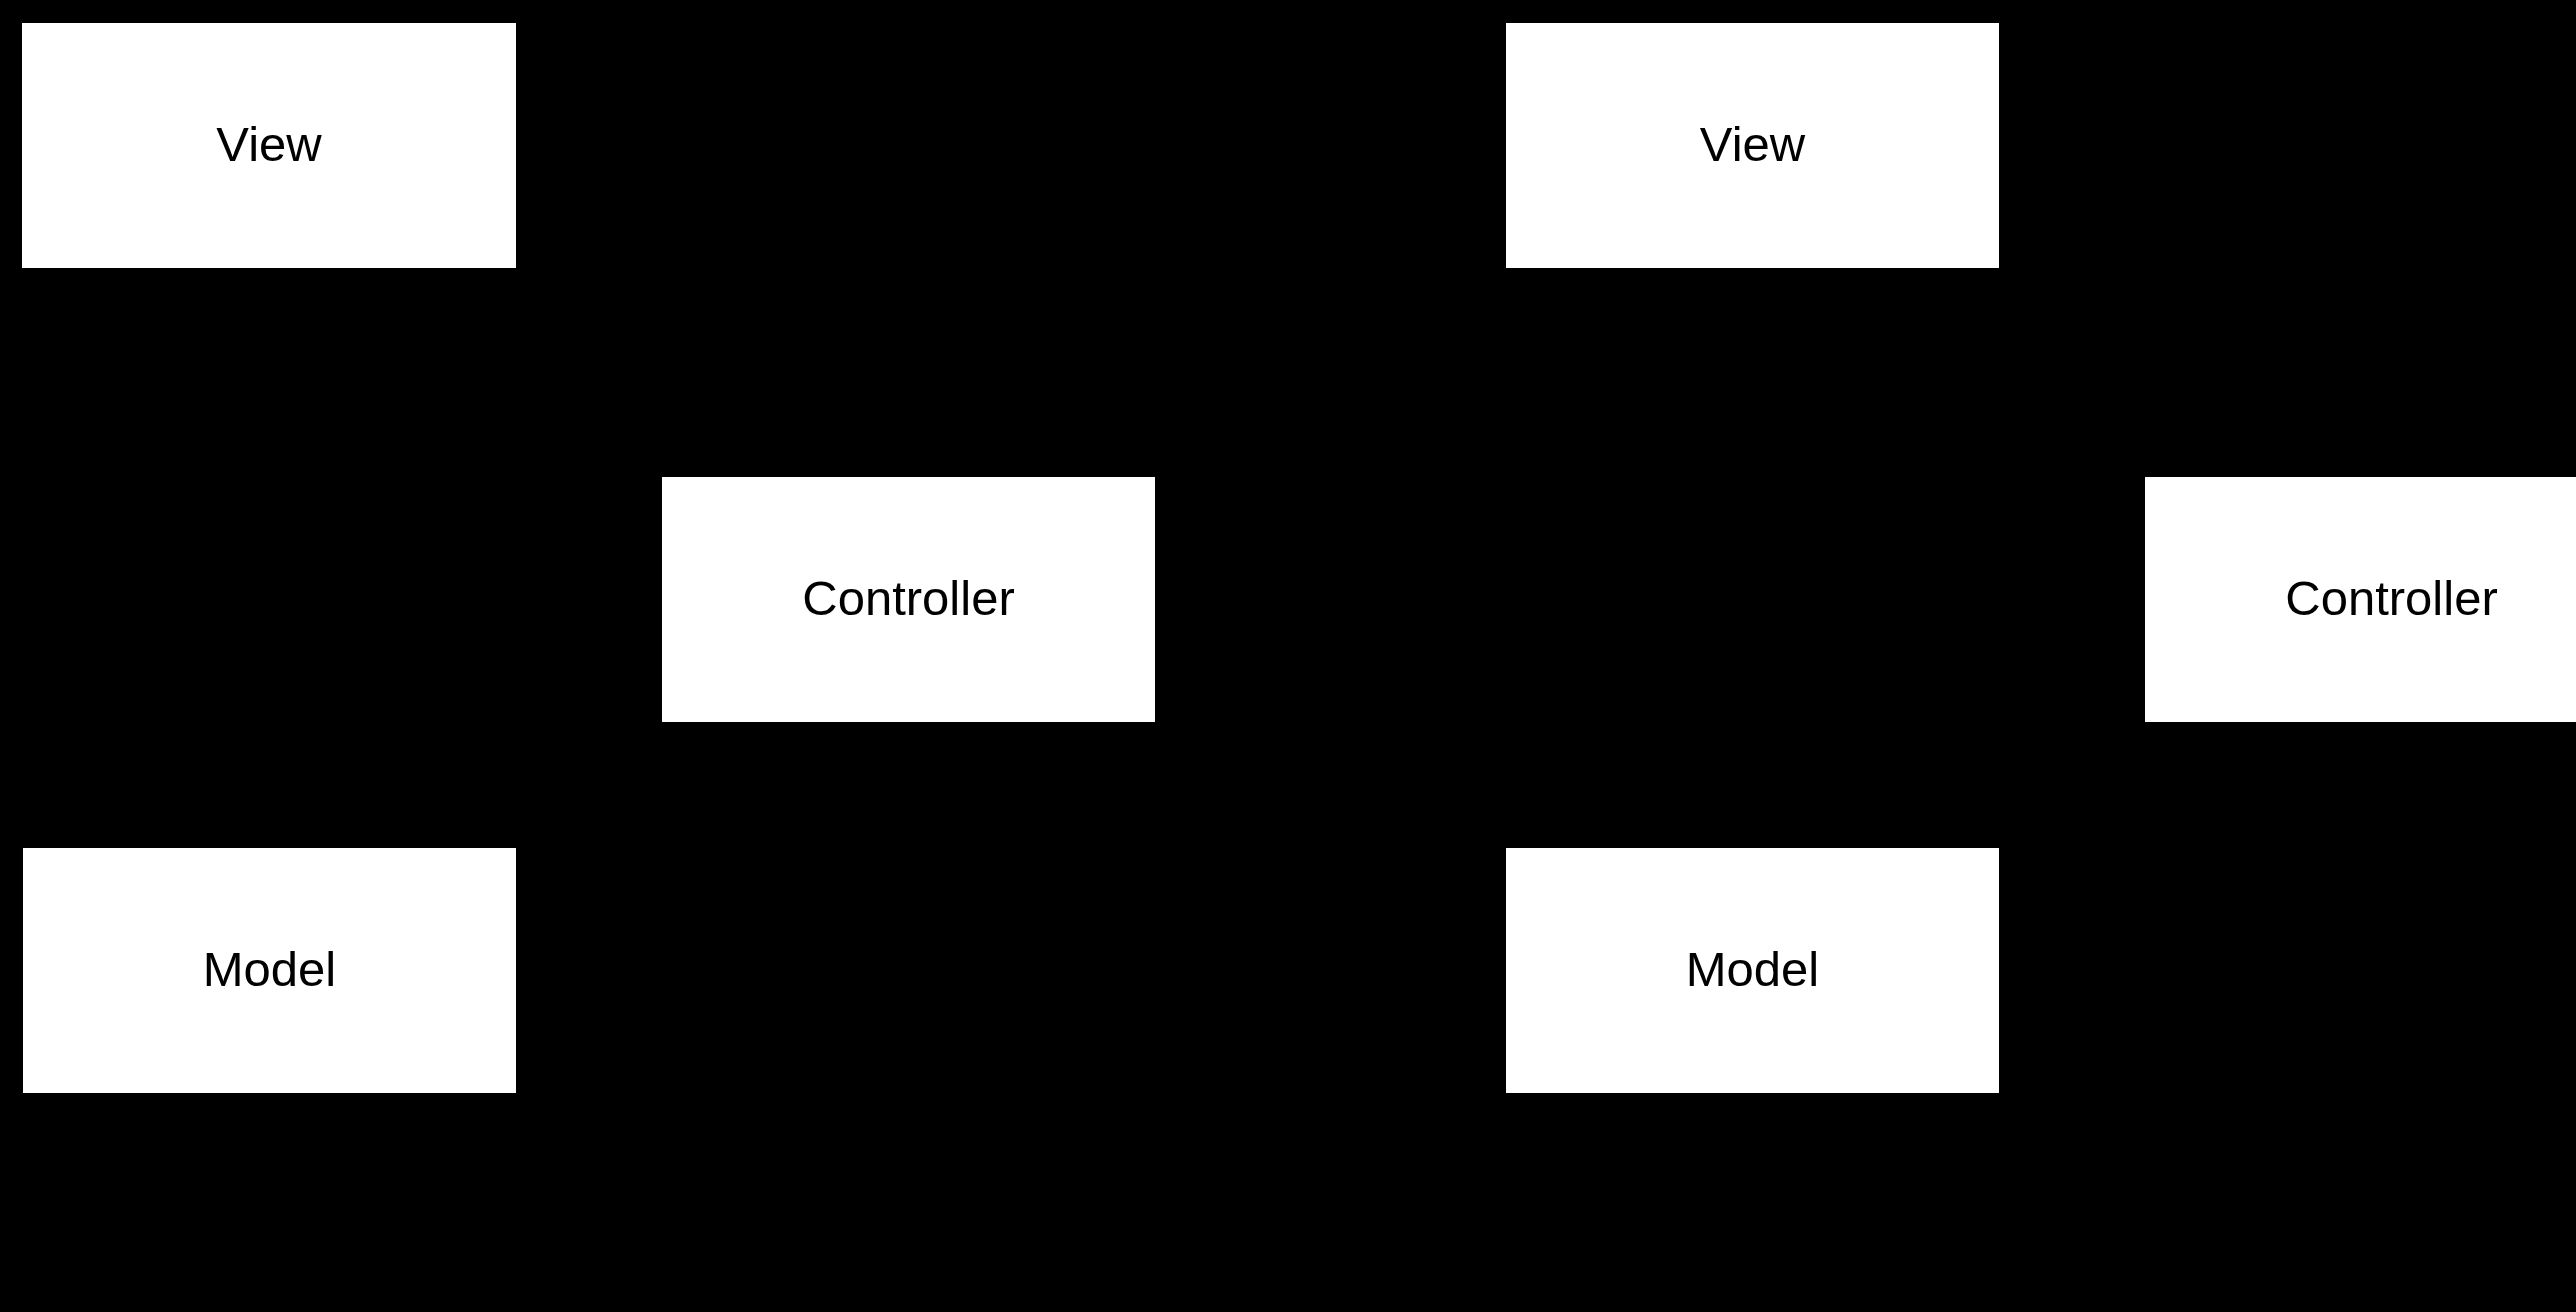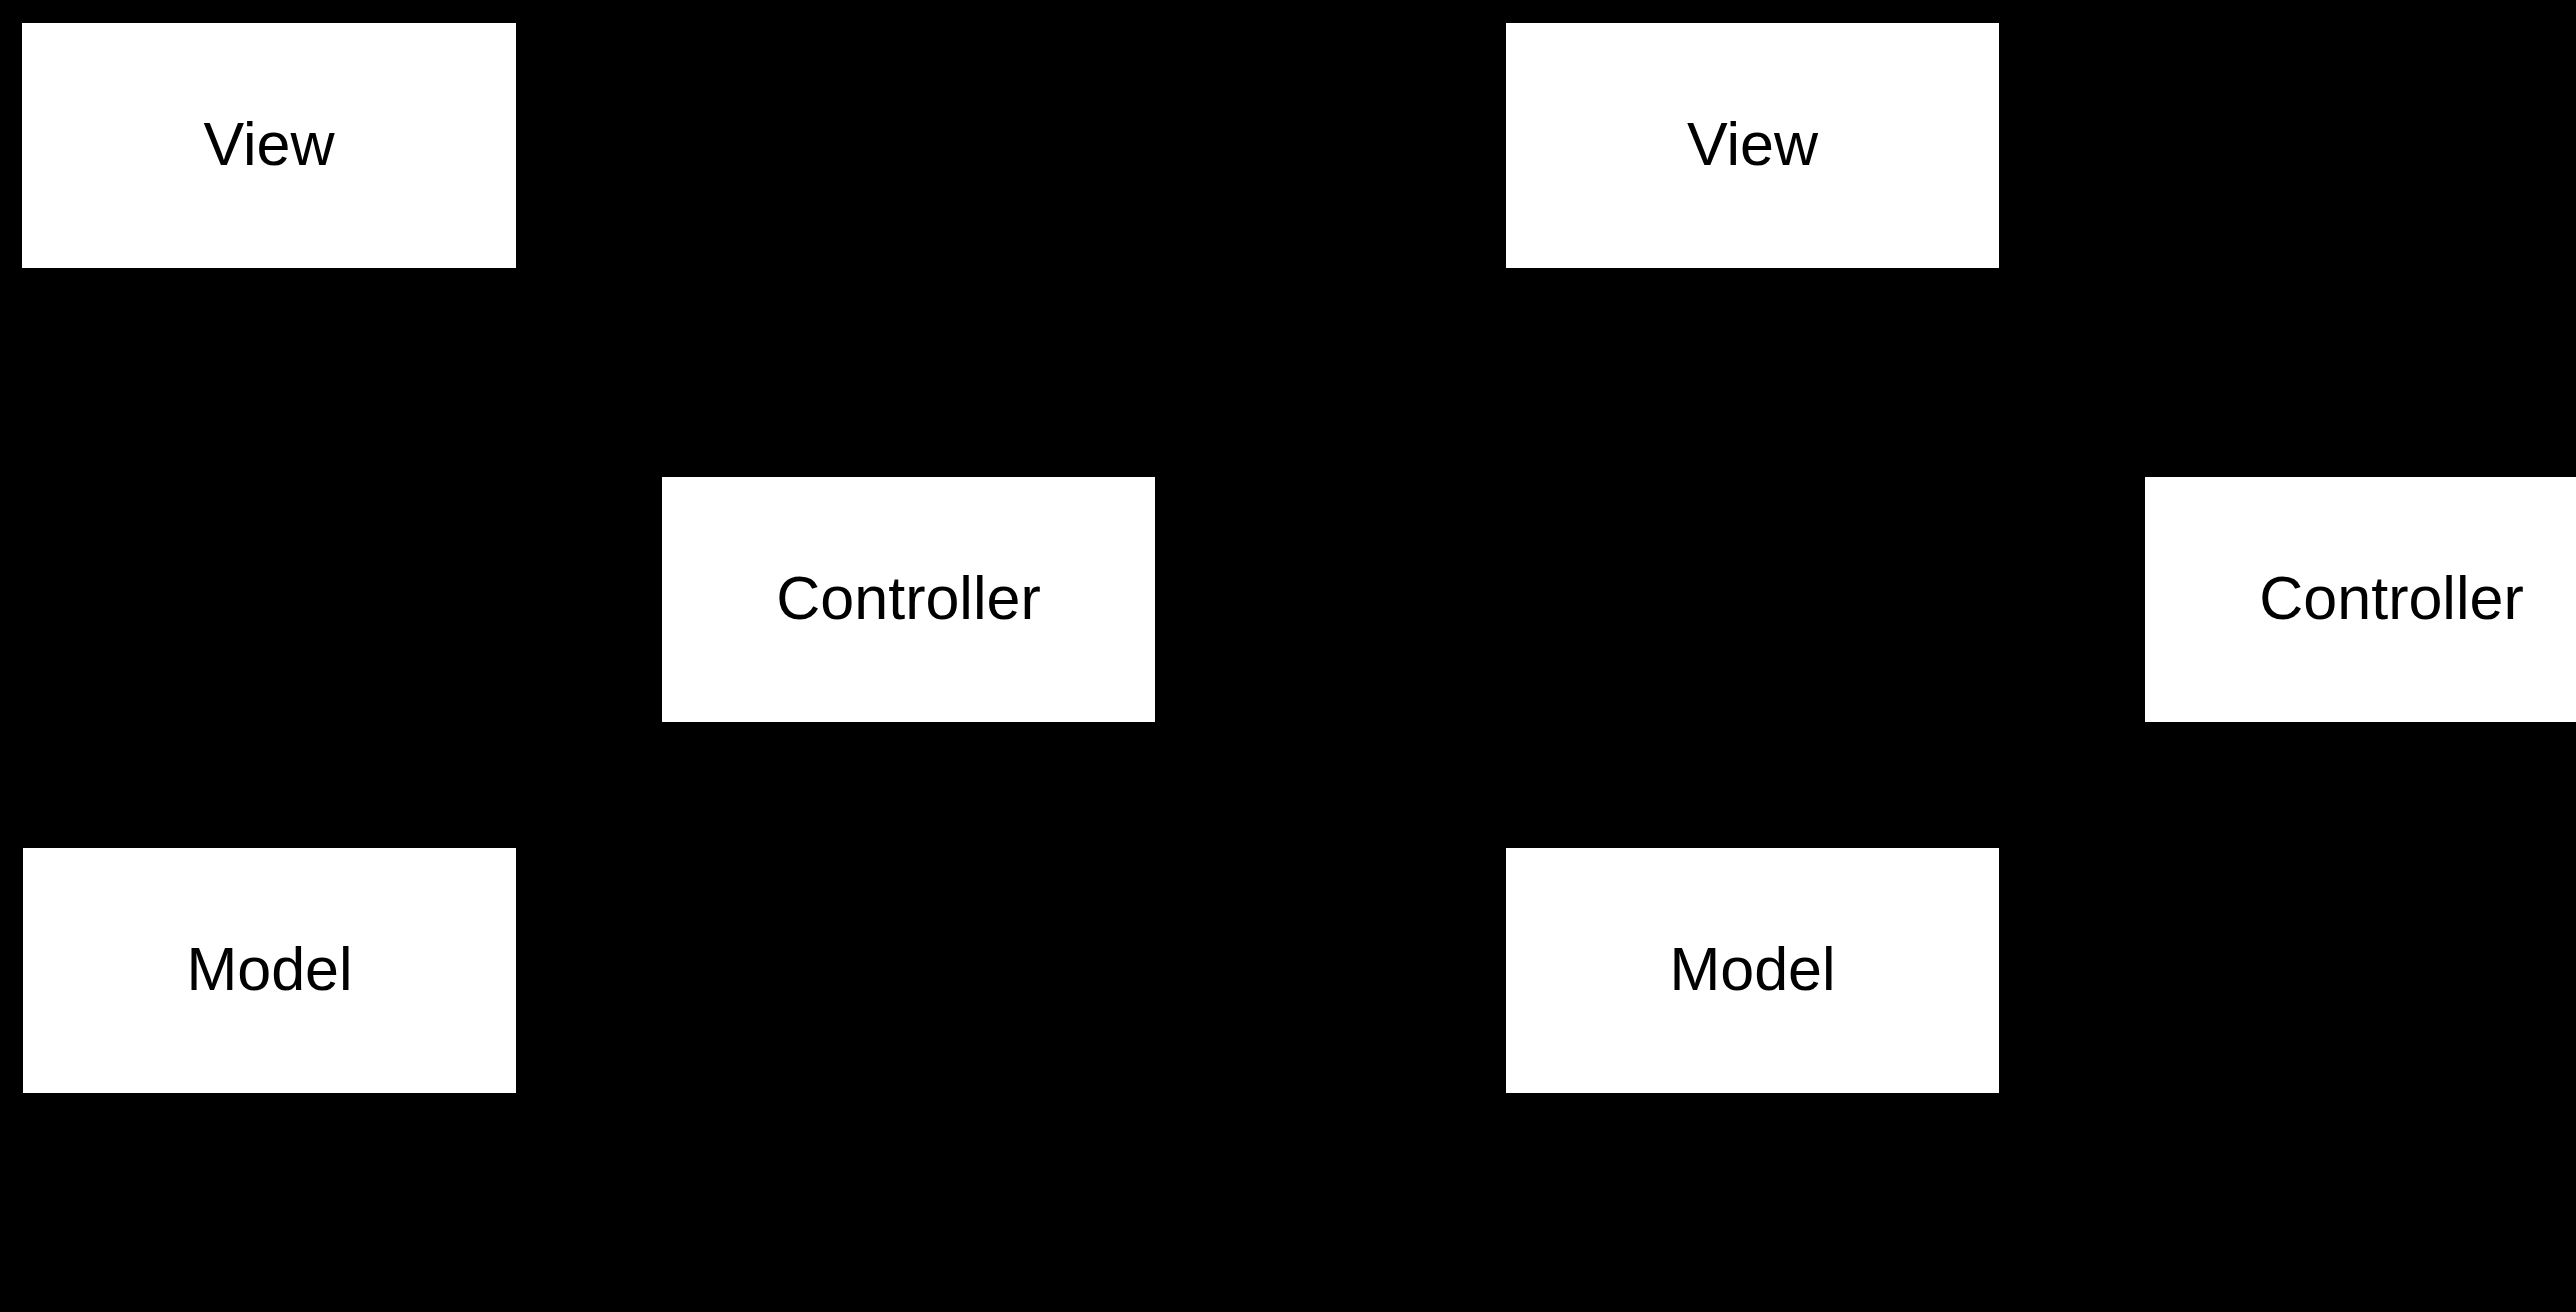--- a/index.html
+++ b/index.html
@@ -25,21 +25,21 @@
     display: flex;
     align-items: center;
     justify-content: center;
     box-sizing: border-box;
     font-family: "Liberation Sans", sans-serif;
     font-weight: 400;
     line-height: 1;
     letter-spacing: 0px;
   }
   .mvc-node .node-label {
-    font-size: 61px;
+    font-size: 49px;
     font-family: "Liberation Sans", sans-serif;
     color: #000000;
     white-space: nowrap;
     display: block;
     transform: translateY(-1px);
     text-align: center;
   }
   
   #node-view-left      { left: 22px;   top: 23px;   width: 494px; height: 245px; }
   #node-controller-left{ left: 662px; top: 477px;  width: 493px; height: 245px; }

